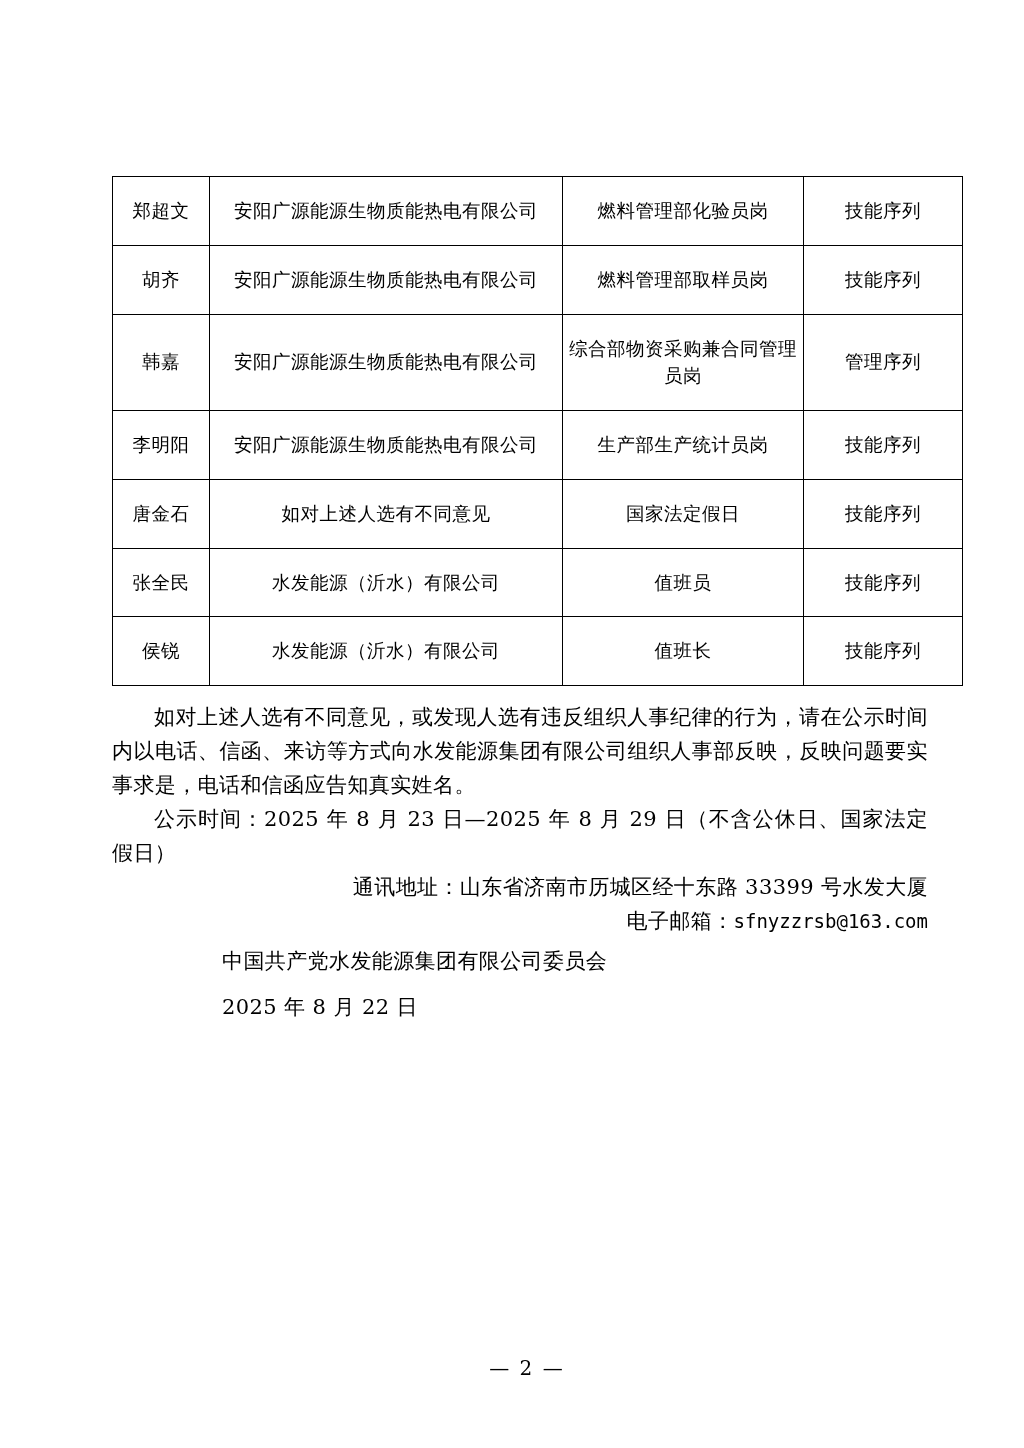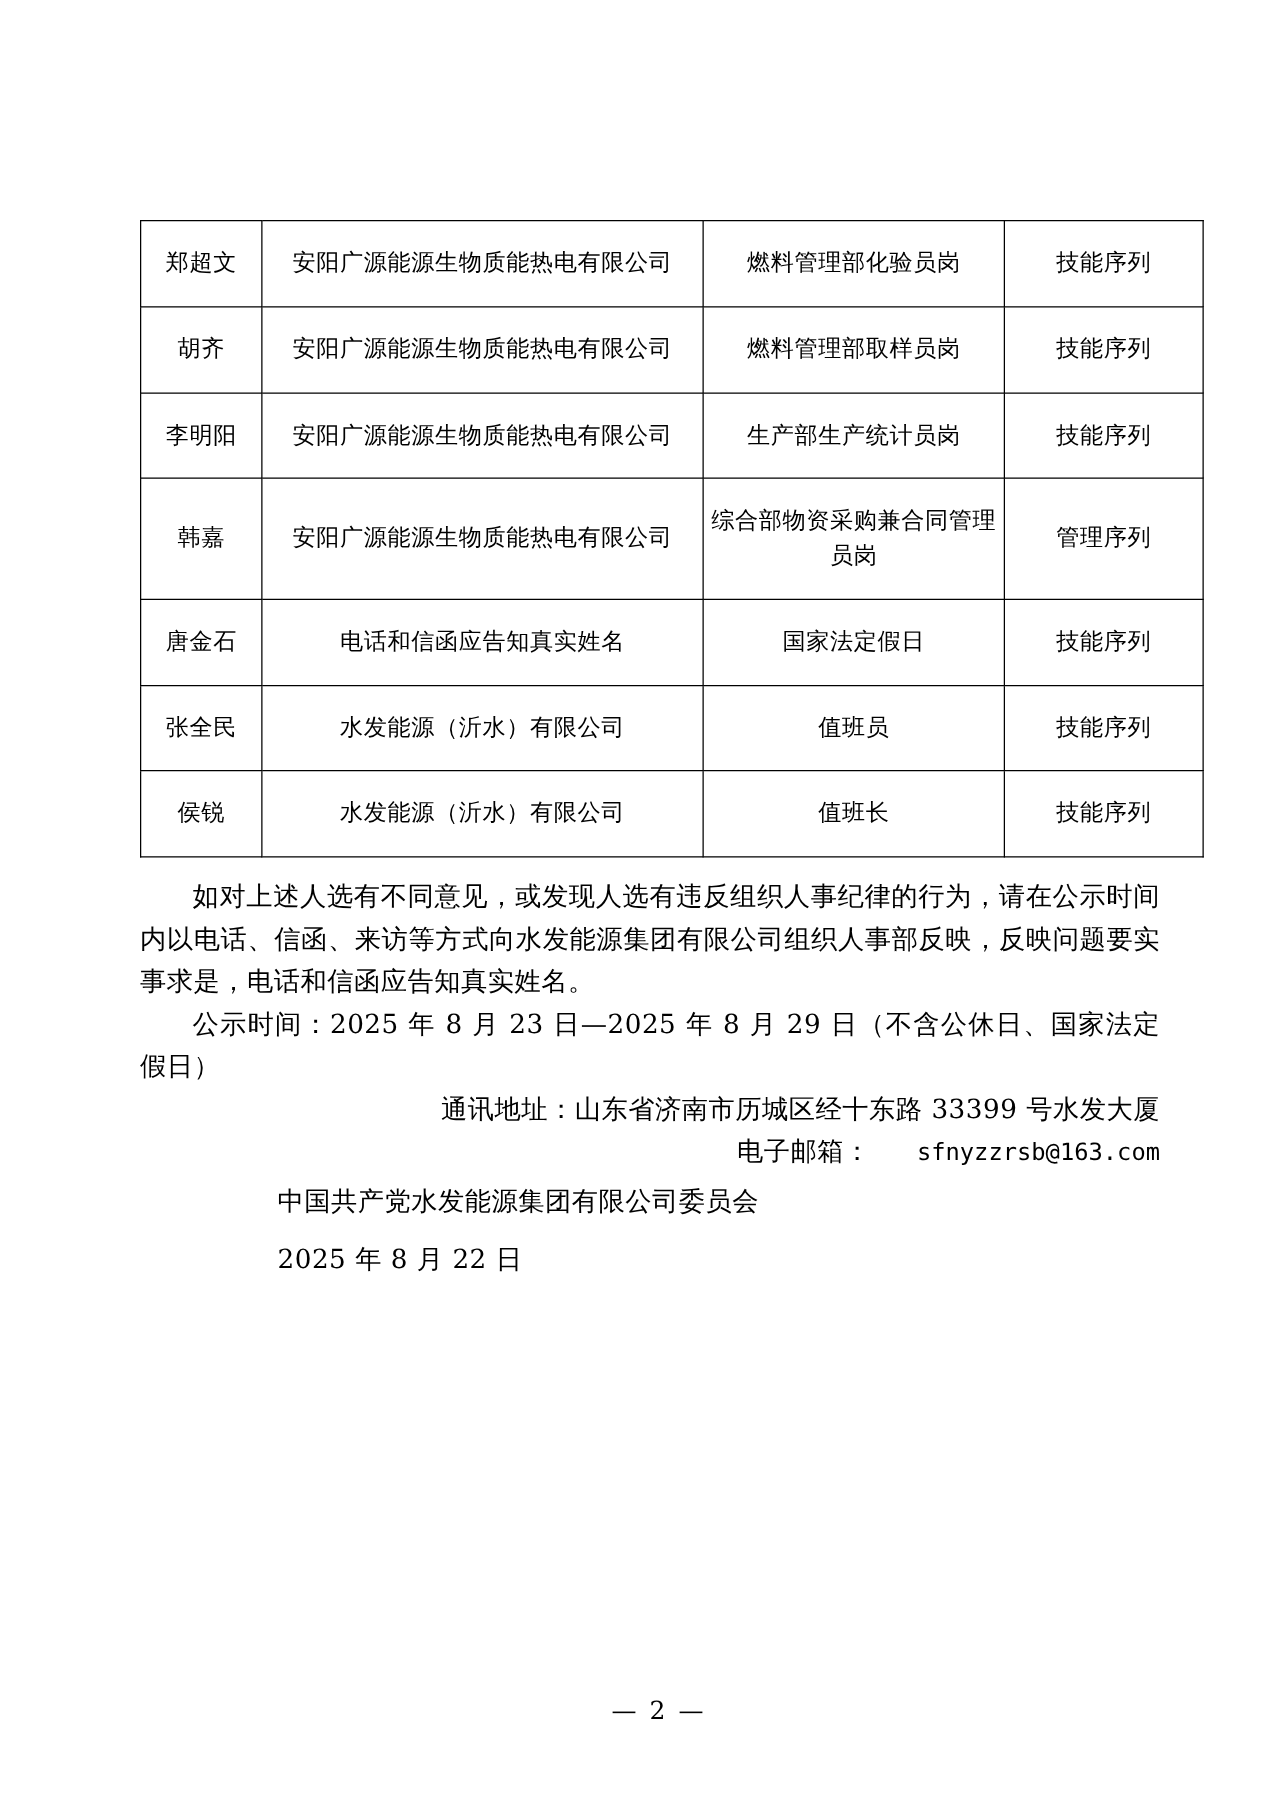--- a/index.html
+++ b/index.html
@@ -80,21 +80,20 @@
     letter-spacing: 0.4px;
   }
   .sign .date {
     display: block;
     margin-top: 12px;
   }
   .mono {
     font-family: "DejaVu Sans Mono", "Liberation Mono", monospace;
     font-size: 19px;
     letter-spacing: 0;
-    margin-left: 37px;
   }
   .pagenum {
     position: absolute;
     left: 0;
     right: 0;
     top: 1356px;
     text-align: center;
     font-size: 20px;
     font-family: "DejaVu Serif", "Liberation Serif", serif;
     letter-spacing: 2px;
@@ -116,34 +115,34 @@
           <td class="c-post">燃料管理部化验员岗</td>
           <td class="c-seq">技能序列</td>
         </tr>
         <tr>
           <td class="c-name">胡齐</td>
           <td class="c-org">安阳广源能源生物质能热电有限公司</td>
           <td class="c-post">燃料管理部取样员岗</td>
           <td class="c-seq">技能序列</td>
         </tr>
         <tr>
+          <td class="c-name">韩嘉</td>
+          <td class="c-org">安阳广源能源生物质能热电有限公司</td>
+          <td class="c-post">综合部物资采购兼合同管理员岗</td>
+          <td class="c-seq">管理序列</td>
+        </tr>
+        <tr>
           <td class="c-name">李明阳</td>
           <td class="c-org">安阳广源能源生物质能热电有限公司</td>
           <td class="c-post">生产部生产统计员岗</td>
           <td class="c-seq">技能序列</td>
         </tr>
         <tr>
-          <td class="c-name">韩嘉</td>
-          <td class="c-org">安阳广源能源生物质能热电有限公司</td>
-          <td class="c-post">综合部物资采购兼合同管理员岗</td>
-          <td class="c-seq">管理序列</td>
-        </tr>
-        <tr>
           <td class="c-name">唐金石</td>
-          <td class="c-org">电话和信函应告知真实姓名</td>
+          <td class="c-org">如对上述人选有不同意见</td>
           <td class="c-post">国家法定假日</td>
           <td class="c-seq">技能序列</td>
         </tr>
         <tr>
           <td class="c-name">张全民</td>
           <td class="c-org">水发能源（沂水）有限公司</td>
           <td class="c-post">值班员</td>
           <td class="c-seq">技能序列</td>
         </tr>
         <tr>

